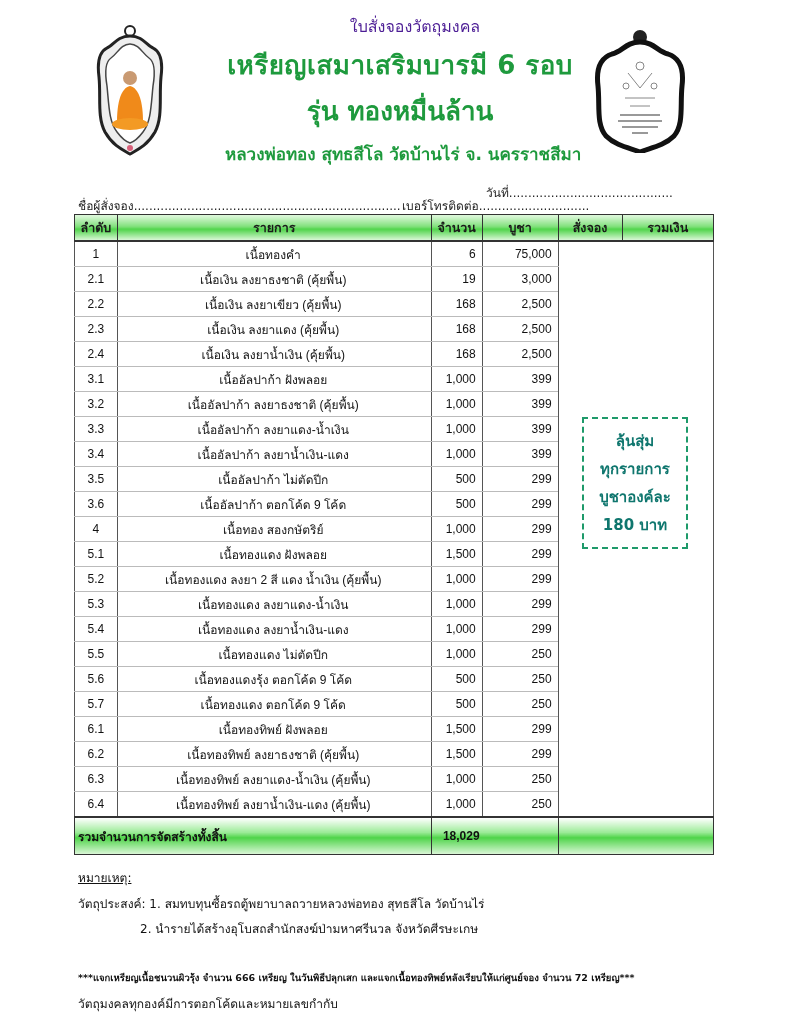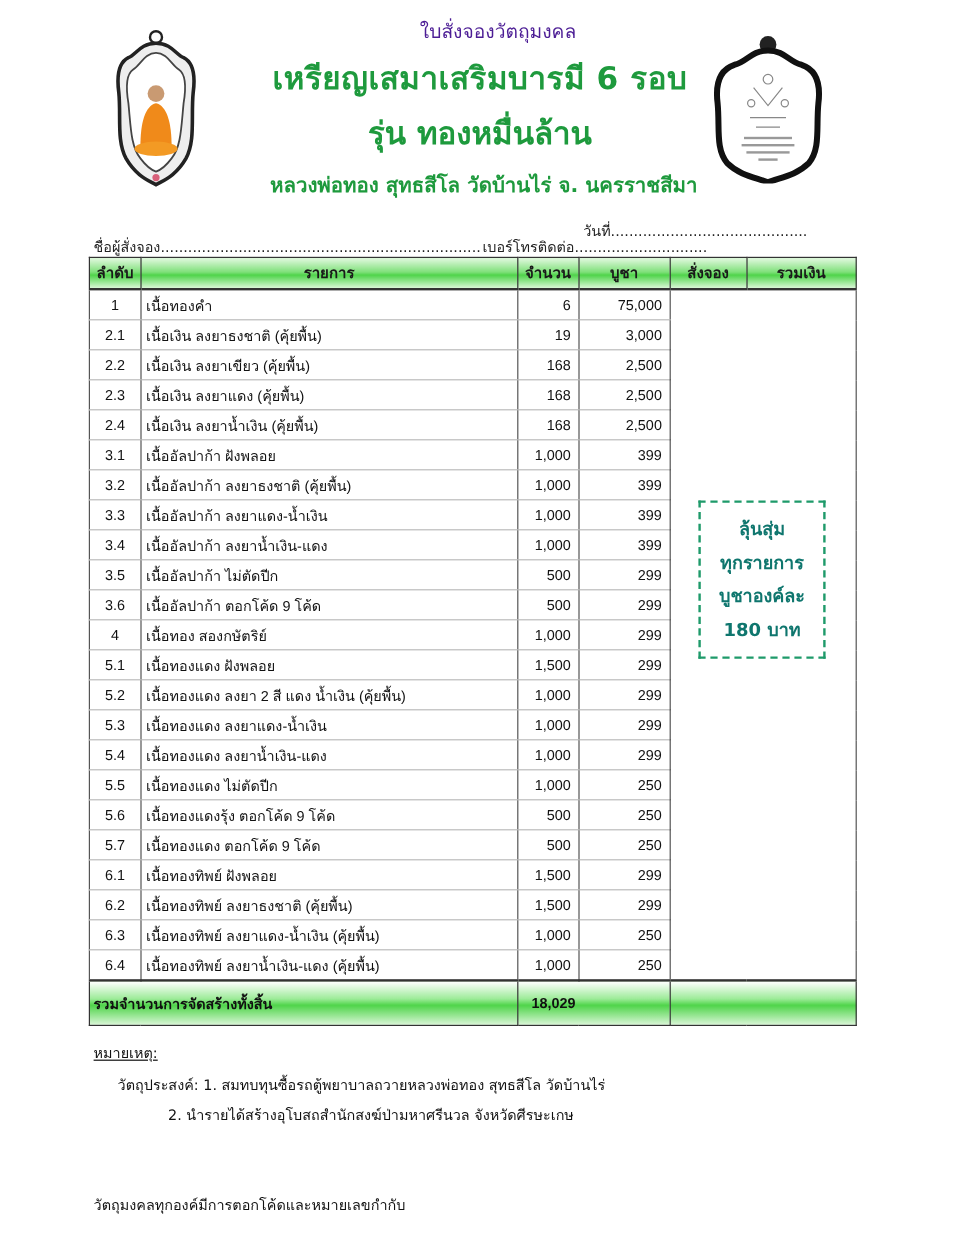--- a/index.html
+++ b/index.html
@@ -16,21 +16,21 @@
 
   .medal-left { left:95px; top:22px; width:70px; height:135px; }
   .medal-right { left:590px; top:28px; width:100px; height:125px; }
 
   table.order { position:absolute; left:74px; top:214px; width:640px; border-collapse:collapse; font-family:"Liberation Sans","DejaVu Sans",sans-serif; font-size:12px; }
   table.order th { height:25px; font-weight:bold; font-size:12.5px; color:#1a1a1a;
      background:linear-gradient(#dff8dc 0%, #7fe07a 45%, #4fd44a 55%, #dff8dc 100%);
      border:1px solid #333; border-bottom:2px solid #333; padding:0; }
   table.order td { height:24px; border-left:1px solid #555; border-right:1px solid #555; border-bottom:1px solid #bbb; padding:0 6px; white-space:nowrap; }
   td.c-no { text-align:center; width:30px; }
-  td.c-item { text-align:left; padding-left:4px !important; }
+  td.c-item { text-align:center; padding-left:4px !important; }
   td.c-qty, td.c-price { text-align:right; }
   td.c-order { border-bottom:none !important; }
   tr.total td { height:36px; font-weight:bold; border:1px solid #333; border-top:2px solid #333;
      background:linear-gradient(#ffffff 0%, #9ceb98 40%, #4fd44a 55%, #d9f6d6 100%); }
   .promo { position:absolute; left:582px; top:417px; width:106px; height:132px; border:2px dashed #1e9a6a;
      color:#0f766e; font-weight:bold; font-size:15px; text-align:center; line-height:28px; padding-top:8px; box-sizing:border-box; }
   .rline { position:absolute; white-space:nowrap; font-size:12px; }
   .note-bold { font-size:9.5px; font-weight:bold; }
 </style>
 </head>
@@ -234,16 +234,17 @@
 
 <div class="promo">
   <div>ลุ้นสุ่ม</div>
   <div>ทุกรายการ</div>
   <div>บูชาองค์ละ</div>
   <div>180 บาท</div>
 </div>
 
 <div class="abs" style="left:0;top:0;width:800px;height:1035px;pointer-events:none;">
   <div class="rline hd" style="left:78px;top:868px;text-decoration:underline;">หมายเหตุ:</div>
-  <div class="rline" style="left:78px;top:894px;margin-left:20px;">วัตถุประสงค์: 1. สมทบทุนซื้อรถตู้พยาบาลถวายหลวงพ่อทอง  สุทธสีโล วัดบ้านไร่</div>
+  <div class="rline" style="left:78px;top:894px;">วัตถุประสงค์: 1. สมทบทุนซื้อรถตู้พยาบาลถวายหลวงพ่อทอง  สุทธสีโล วัดบ้านไร่</div>
   <div class="rline" style="left:140px;top:919px;">2. นำรายได้สร้างอุโบสถสำนักสงฆ์ป่ามหาศรีนวล จังหวัดศีรษะเกษ</div>
+  <div class="rline note-bold" style="left:78px;top:970px;">***แจกเหรียญเนื้อชนวนผิวรุ้ง จำนวน 666 เหรียญ ในวันพิธีปลุกเสก และแจกเนื้อทองทิพย์หลังเรียบให้แก่ศูนย์จอง จำนวน 72 เหรียญ***</div>
   <div class="rline" style="left:78px;top:994px;">วัตถุมงคลทุกองค์มีการตอกโค้ดและหมายเลขกำกับ</div>
 </div>
 
 </body></html>

